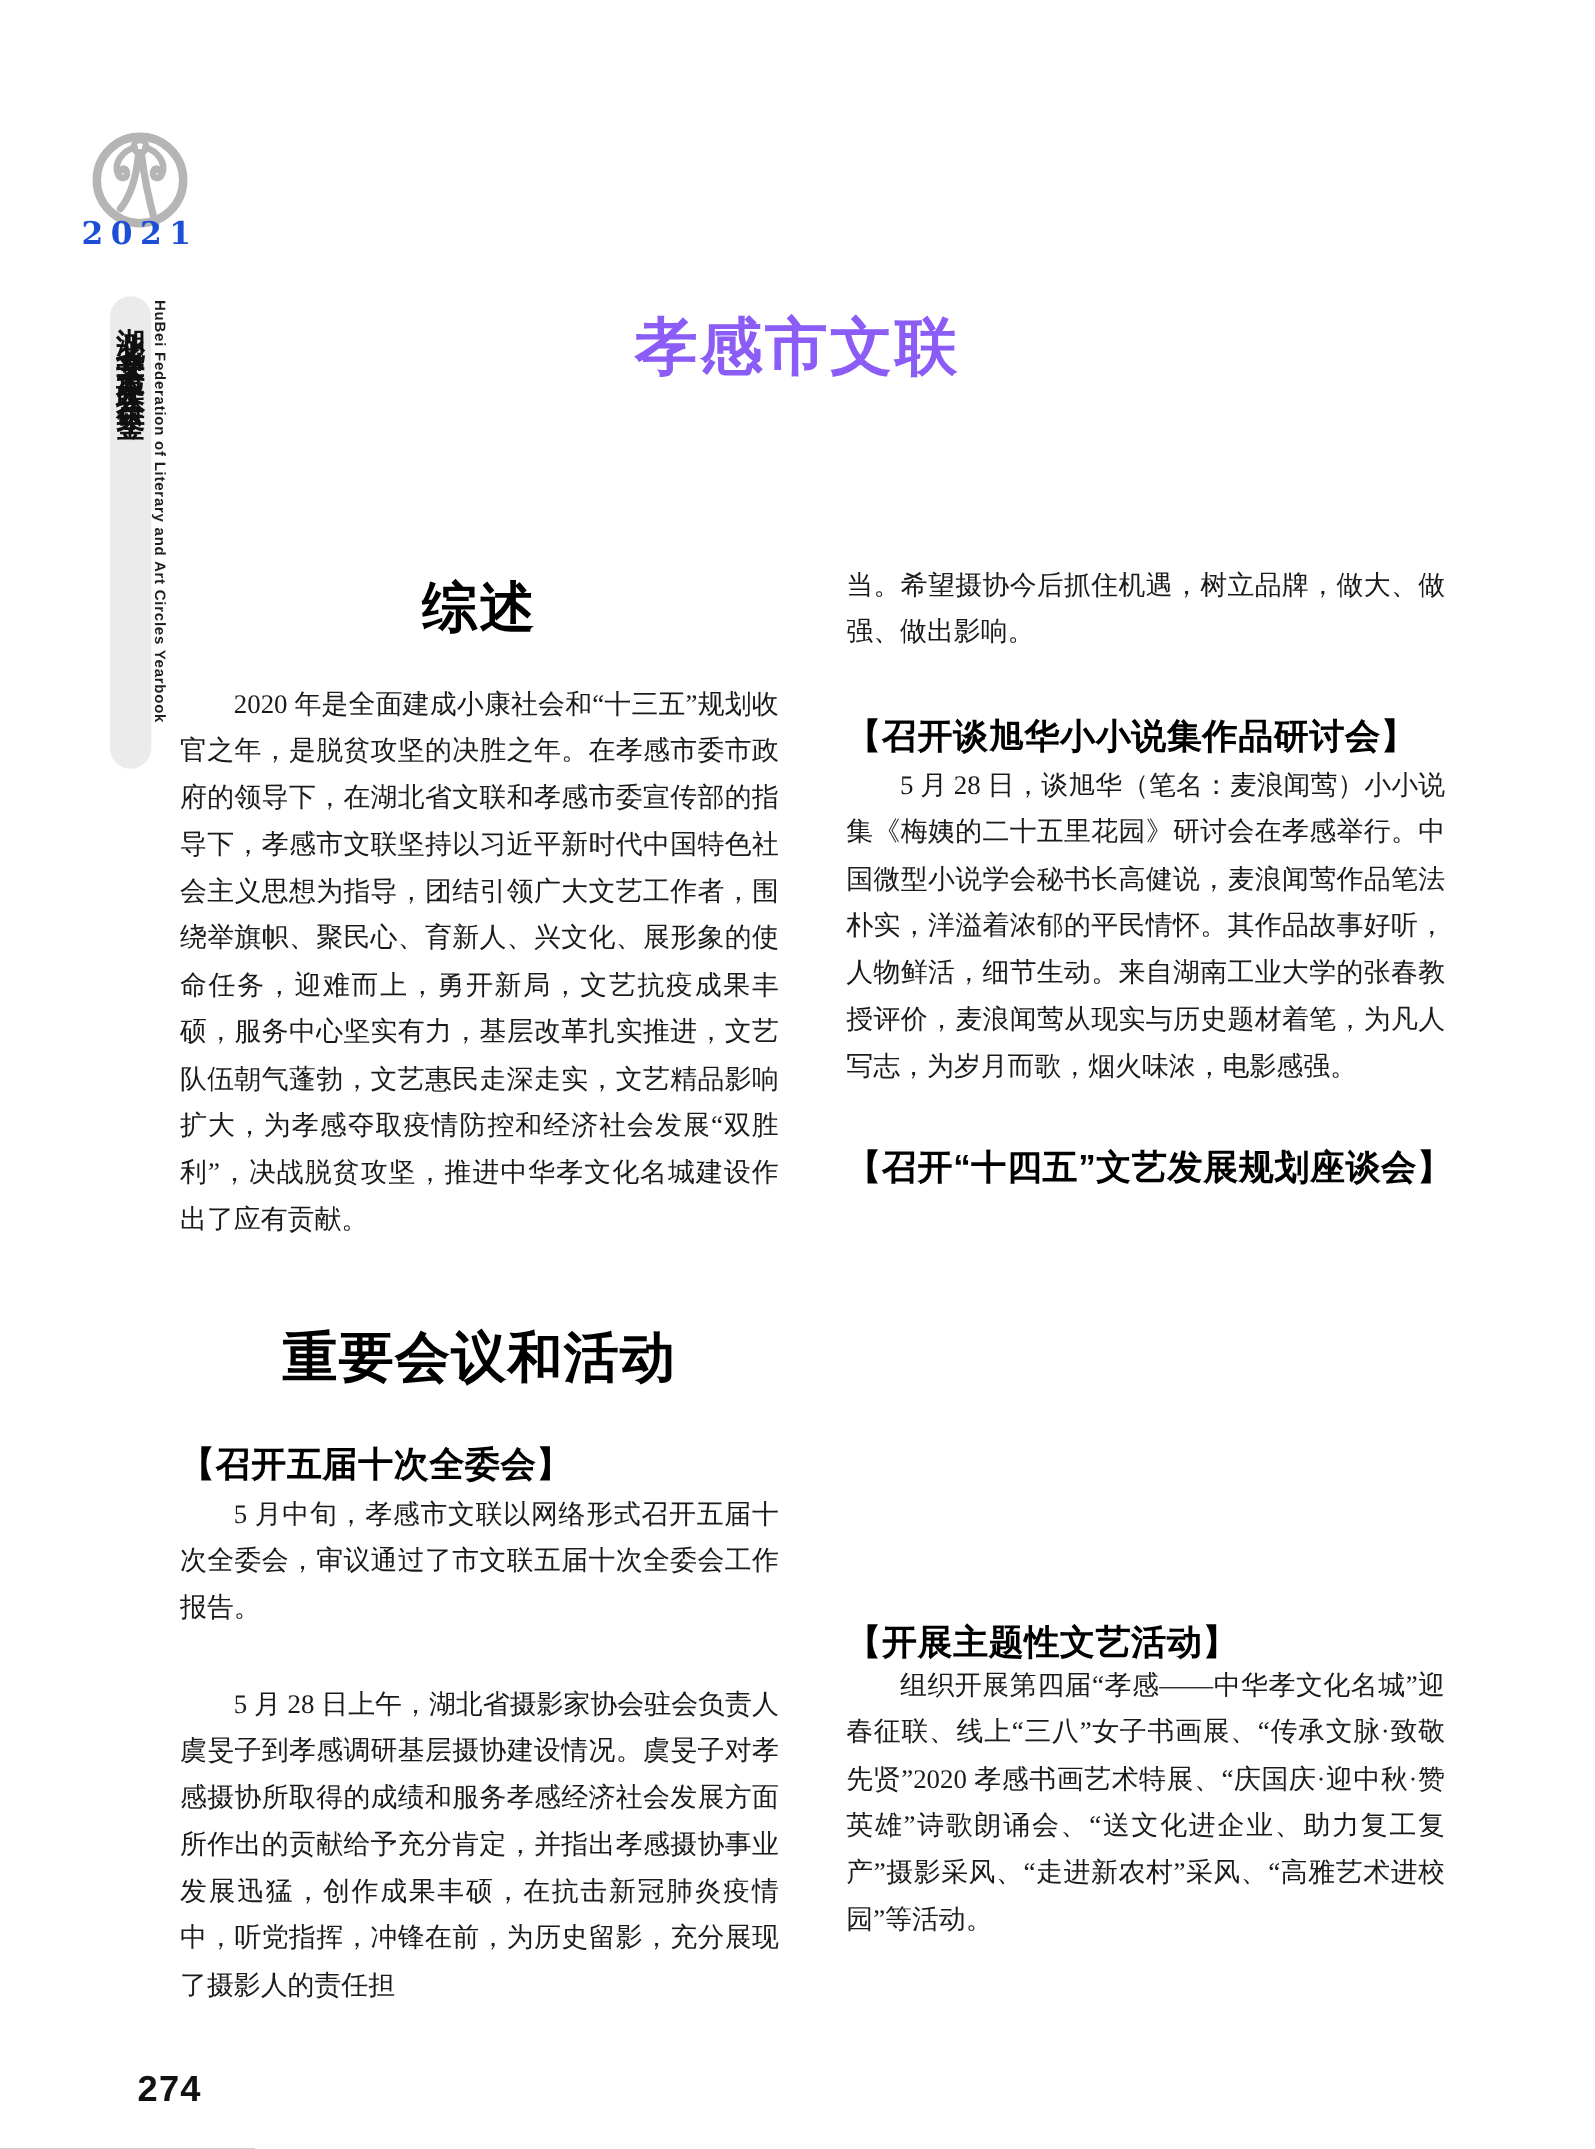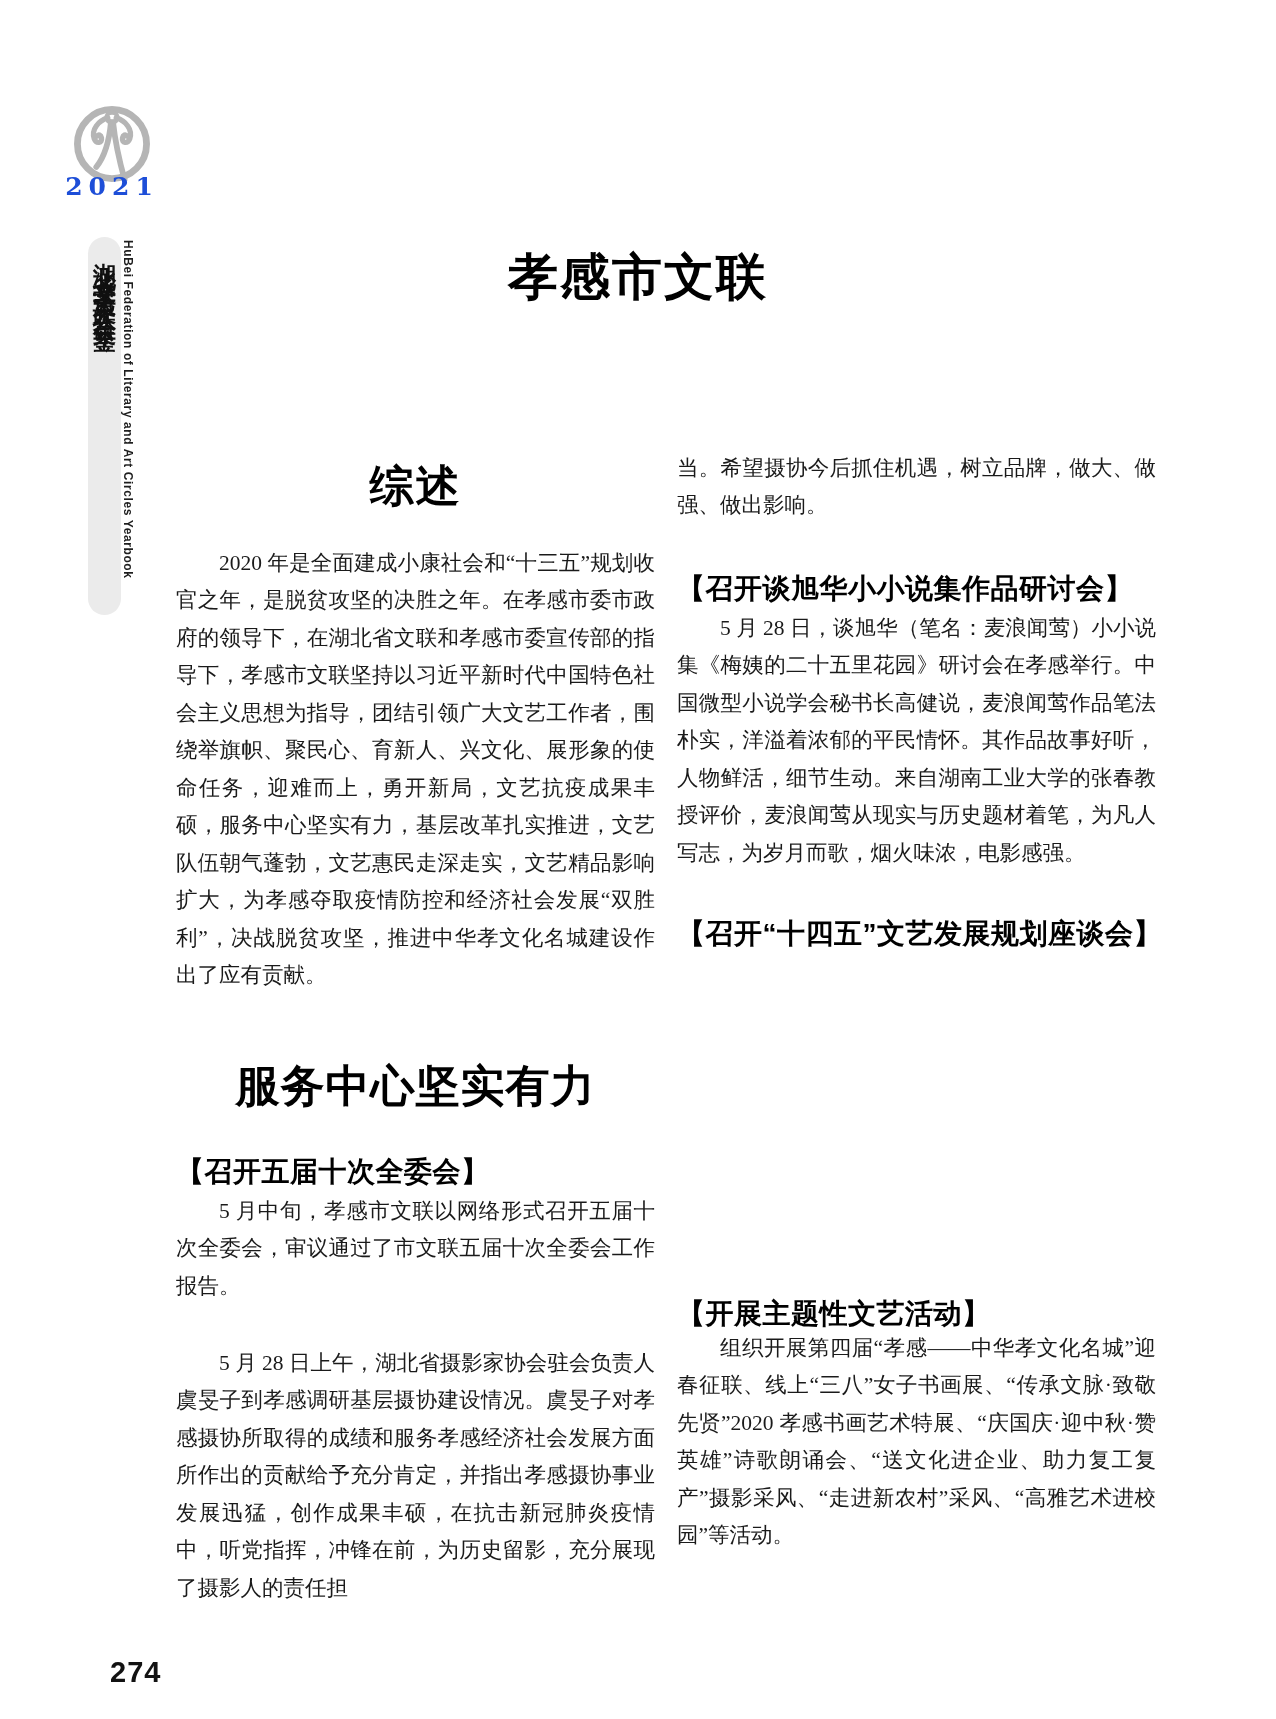--- a/index.html
+++ b/index.html
@@ -37,25 +37,25 @@
     font-family:"Liberation Sans", sans-serif;
     font-weight:bold;font-size:12px;letter-spacing:0.6px;
     color:#1e1e1e;white-space:nowrap;
   }
   
   .page-title{
     position:absolute;left:0;top:210px;width:1276px;
     text-align:center;
     font-family:"Liberation Serif", serif;
     font-weight:bold;font-size:50px;letter-spacing:2px;
-    color:#000000;
+    color:#8b5cf6;
   }
   
   .col{position:absolute;width:479px;}
-  .col-left{left:176px;top:0;height:1216px;}
+  .col-left{left:144px;top:0;height:1216px;}
   .col-right{left:677px;top:0;height:1719px;}
   .block{position:absolute;left:0;width:479px;}
   .h-center{
     text-align:center;
     font-family:"Liberation Sans", sans-serif;
     font-weight:bold;color:#000;
   }
   .h-overview{font-size:44px;letter-spacing:2px;}
   .h-meetings{font-size:44px;letter-spacing:1px;}
   .h-section{
@@ -99,21 +99,21 @@
   <div class="en-vertical">HuBei Federation of Literary and Art Circles Yearbook</div>
 
   <h1 class="page-title">孝感市文联</h1>
 
   <div class="col col-left">
 
     <div class="block h-center h-overview" style="top:457px;">综述</div>
 
     <div class="block para" style="top:545px;">2020 年是全面建成小康社会和“十三五”规划收官之年，是脱贫攻坚的决胜之年。在孝感市委市政府的领导下，在湖北省文联和孝感市委宣传部的指导下，孝感市文联坚持以习近平新时代中国特色社会主义思想为指导，团结引领广大文艺工作者，围绕举旗帜、聚民心、育新人、兴文化、展形象的使命任务，迎难而上，勇开新局，文艺抗疫成果丰硕，服务中心坚实有力，基层改革扎实推进，文艺队伍朝气蓬勃，文艺惠民走深走实，文艺精品影响扩大，为孝感夺取疫情防控和经济社会发展“双胜利”，决战脱贫攻坚，推进中华孝文化名城建设作出了应有贡献。</div>
 
-    <div class="block h-center h-meetings" style="top:1057px;">服务中心坚实有力</div>
+    <div class="block h-center h-meetings" style="top:1057px;">重要会议和活动</div>
 
     <div class="block h-section" style="top:1153px;">【召开五届十次全委会】</div>
 
     <div class="block para" style="top:1193px;">5 月中旬，孝感市文联以网络形式召开五届十次全委会，审议通过了市文联五届十次全委会工作报告。</div>
 
 
     <div class="block para" style="top:1345px;">5 月 28 日上午，湖北省摄影家协会驻会负责人虞旻子到孝感调研基层摄协建设情况。虞旻子对孝感摄协所取得的成绩和服务孝感经济社会发展方面所作出的贡献给予充分肯定，并指出孝感摄协事业发展迅猛，创作成果丰硕，在抗击新冠肺炎疫情中，听党指挥，冲锋在前，为历史留影，充分展现了摄影人的责任担</div>
 
   </div>
 

